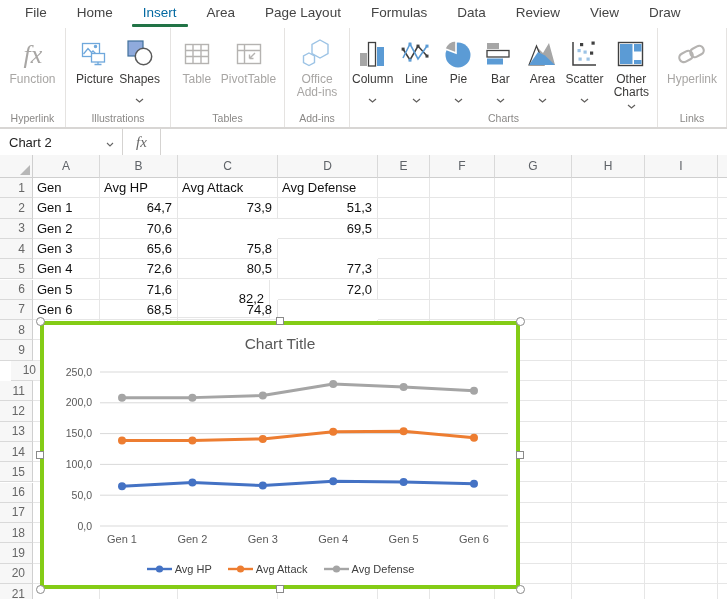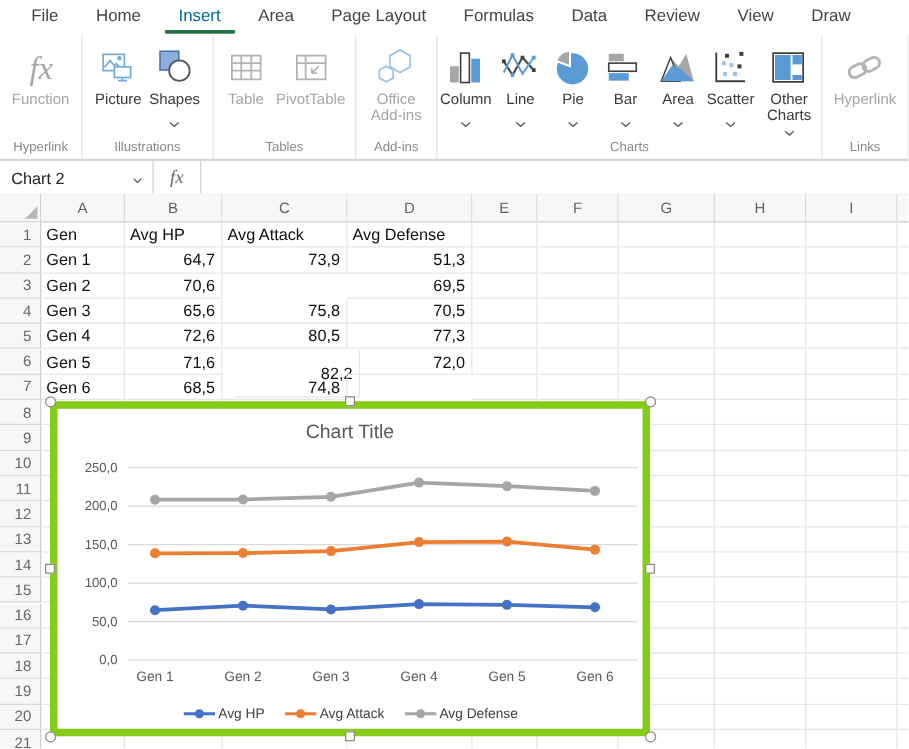--- a/index.html
+++ b/index.html
@@ -41,21 +41,21 @@
           border-bottom:1px solid #d9d9d9;font-size:12px;color:#666;display:flex;align-items:center;justify-content:flex-end;padding-right:7px;}
   .corner{position:absolute;background:#f7f7f7;box-sizing:border-box;border-right:1px solid #cfcfcf;border-bottom:1px solid #cfcfcf;}
   .corner span{position:absolute;right:2px;bottom:2px;width:0;height:0;
                border-left:10px solid transparent;border-bottom:10px solid #b7b7b7;}
   .cell{position:absolute;box-sizing:border-box;border-right:1px solid #e6e6e6;border-bottom:1px solid #e6e6e6;
         font-size:13px;color:#0f0f0f;display:flex;align-items:center;overflow:hidden;white-space:nowrap;}
   .cell.t{justify-content:flex-start;padding-left:4px;}
   .cell.n{justify-content:flex-end;padding-right:5px;}
   
   .chartbox{position:absolute;left:40px;top:321px;width:480px;height:268px;background:#fff;
-            border:6px solid #84cc16;box-sizing:border-box;z-index:5;}
+            border:4px solid #84cc16;box-sizing:border-box;z-index:5;}
   .chart-title{position:absolute;left:0;top:10px;width:100%;text-align:center;
                font-size:15.5px;color:#595959;}
   .chart-legend{position:absolute;left:0;top:238px;width:100%;display:flex;justify-content:center;
                 align-items:center;gap:15px;}
   .leg-item{display:flex;align-items:center;gap:2px;}
   .leg-item span{font-size:11px;color:#404040;}
   .handle{position:absolute;width:8px;height:8px;background:#fff;border:1.2px solid #8a8a8a;z-index:6;box-sizing:border-box;}
   .handle.round{border-radius:50%;width:9px;height:9px;}
 </style>
 </head>
@@ -337,42 +337,41 @@
       <div class="cell t" style="left: 378px; top: 63.6px; width: 52px; height: 20.3px;"></div>
       <div class="cell t" style="left: 430px; top: 63.6px; width: 65px; height: 20.3px;"></div>
       <div class="cell t" style="left: 495px; top: 63.6px; width: 77px; height: 20.3px;"></div>
       <div class="cell t" style="left: 572px; top: 63.6px; width: 73px; height: 20.3px;"></div>
       <div class="cell t" style="left: 645px; top: 63.6px; width: 73px; height: 20.3px;"></div>
       <div class="cell t" style="left: 718px; top: 63.6px; width: 60px; height: 20.3px;"></div>
       <div class="rhcell" style="left: 0px; top: 83.9px; width: 33px; height: 20.3px;">4</div>
       <div class="cell t" style="left: 33px; top: 83.9px; width: 67px; height: 20.3px;">Gen 3</div>
       <div class="cell n" style="left: 100px; top: 83.9px; width: 78px; height: 20.3px;">65,6</div>
       <div class="cell n" style="left: 178px; top: 83.9px; width: 100px; height: 20.3px;">75,8</div>
-      <div class="cell n" style="left: 278px; top: 83.9px; width: 100px; height: 20.3px;">70,5</div>
       <div class="cell t" style="left: 378px; top: 83.9px; width: 52px; height: 20.3px;"></div>
       <div class="cell t" style="left: 430px; top: 83.9px; width: 65px; height: 20.3px;"></div>
       <div class="cell t" style="left: 495px; top: 83.9px; width: 77px; height: 20.3px;"></div>
       <div class="cell t" style="left: 572px; top: 83.9px; width: 73px; height: 20.3px;"></div>
       <div class="cell t" style="left: 645px; top: 83.9px; width: 73px; height: 20.3px;"></div>
       <div class="cell t" style="left: 718px; top: 83.9px; width: 60px; height: 20.3px;"></div>
       <div class="rhcell" style="left: 0px; top: 104.2px; width: 33px; height: 20.3px;">5</div>
       <div class="cell t" style="left: 33px; top: 104.2px; width: 67px; height: 20.3px;">Gen 4</div>
       <div class="cell n" style="left: 100px; top: 104.2px; width: 78px; height: 20.3px;">72,6</div>
       <div class="cell n" style="left: 178px; top: 104.2px; width: 100px; height: 20.3px;">80,5</div>
       <div class="cell n" style="left: 278px; top: 104.2px; width: 100px; height: 20.3px;">77,3</div>
       <div class="cell t" style="left: 378px; top: 104.2px; width: 52px; height: 20.3px;"></div>
       <div class="cell t" style="left: 430px; top: 104.2px; width: 65px; height: 20.3px;"></div>
       <div class="cell t" style="left: 495px; top: 104.2px; width: 77px; height: 20.3px;"></div>
       <div class="cell t" style="left: 572px; top: 104.2px; width: 73px; height: 20.3px;"></div>
       <div class="cell t" style="left: 645px; top: 104.2px; width: 73px; height: 20.3px;"></div>
       <div class="cell t" style="left: 718px; top: 104.2px; width: 60px; height: 20.3px;"></div>
       <div class="rhcell" style="left: 0px; top: 124.5px; width: 33px; height: 20.3px;">6</div>
       <div class="cell t" style="left: 33px; top: 124.5px; width: 67px; height: 20.3px;">Gen 5</div>
       <div class="cell n" style="left: 100px; top: 124.5px; width: 78px; height: 20.3px;">71,6</div>
-      <div class="cell n" style="left: 188px; top: 124.5px; width: 100px; height: 38px;">82,2</div>
+      <div class="cell n" style="left: 170px; top: 124.5px; width: 100px; height: 38px;">82,2</div>
       <div class="cell n" style="left: 278px; top: 124.5px; width: 100px; height: 20.3px;">72,0</div>
       <div class="cell t" style="left: 378px; top: 124.5px; width: 52px; height: 20.3px;"></div>
       <div class="cell t" style="left: 430px; top: 124.5px; width: 65px; height: 20.3px;"></div>
       <div class="cell t" style="left: 495px; top: 124.5px; width: 77px; height: 20.3px;"></div>
       <div class="cell t" style="left: 572px; top: 124.5px; width: 73px; height: 20.3px;"></div>
       <div class="cell t" style="left: 645px; top: 124.5px; width: 73px; height: 20.3px;"></div>
       <div class="cell t" style="left: 718px; top: 124.5px; width: 60px; height: 20.3px;"></div>
       <div class="rhcell" style="left: 0px; top: 144.8px; width: 33px; height: 20.3px;">7</div>
       <div class="cell t" style="left: 33px; top: 144.8px; width: 67px; height: 20.3px;">Gen 6</div>
       <div class="cell n" style="left: 100px; top: 144.8px; width: 78px; height: 20.3px;">68,5</div>
@@ -398,21 +397,21 @@
       <div class="cell t" style="left: 33px; top: 185.4px; width: 67px; height: 20.3px;"></div>
       <div class="cell t" style="left: 100px; top: 185.4px; width: 78px; height: 20.3px;"></div>
       <div class="cell t" style="left: 178px; top: 185.4px; width: 100px; height: 20.3px;"></div>
       <div class="cell t" style="left: 278px; top: 185.4px; width: 100px; height: 20.3px;"></div>
       <div class="cell t" style="left: 378px; top: 185.4px; width: 52px; height: 20.3px;"></div>
       <div class="cell t" style="left: 430px; top: 185.4px; width: 65px; height: 20.3px;"></div>
       <div class="cell t" style="left: 495px; top: 185.4px; width: 77px; height: 20.3px;"></div>
       <div class="cell t" style="left: 572px; top: 185.4px; width: 73px; height: 20.3px;"></div>
       <div class="cell t" style="left: 645px; top: 185.4px; width: 73px; height: 20.3px;"></div>
       <div class="cell t" style="left: 718px; top: 185.4px; width: 60px; height: 20.3px;"></div>
-      <div class="rhcell" style="left: 0px; top: 205.7px; width: 33px; height: 20.3px;">10</div>
+      <div class="rhcell" style="left: 11px; top: 205.7px; width: 33px; height: 20.3px;">10</div>
       <div class="cell t" style="left: 33px; top: 205.7px; width: 67px; height: 20.3px;"></div>
       <div class="cell t" style="left: 100px; top: 205.7px; width: 78px; height: 20.3px;"></div>
       <div class="cell t" style="left: 178px; top: 205.7px; width: 100px; height: 20.3px;"></div>
       <div class="cell t" style="left: 278px; top: 205.7px; width: 100px; height: 20.3px;"></div>
       <div class="cell t" style="left: 378px; top: 205.7px; width: 52px; height: 20.3px;"></div>
       <div class="cell t" style="left: 430px; top: 205.7px; width: 65px; height: 20.3px;"></div>
       <div class="cell t" style="left: 495px; top: 205.7px; width: 77px; height: 20.3px;"></div>
       <div class="cell t" style="left: 572px; top: 205.7px; width: 73px; height: 20.3px;"></div>
       <div class="cell t" style="left: 645px; top: 205.7px; width: 73px; height: 20.3px;"></div>
       <div class="cell t" style="left: 718px; top: 205.7px; width: 60px; height: 20.3px;"></div>

